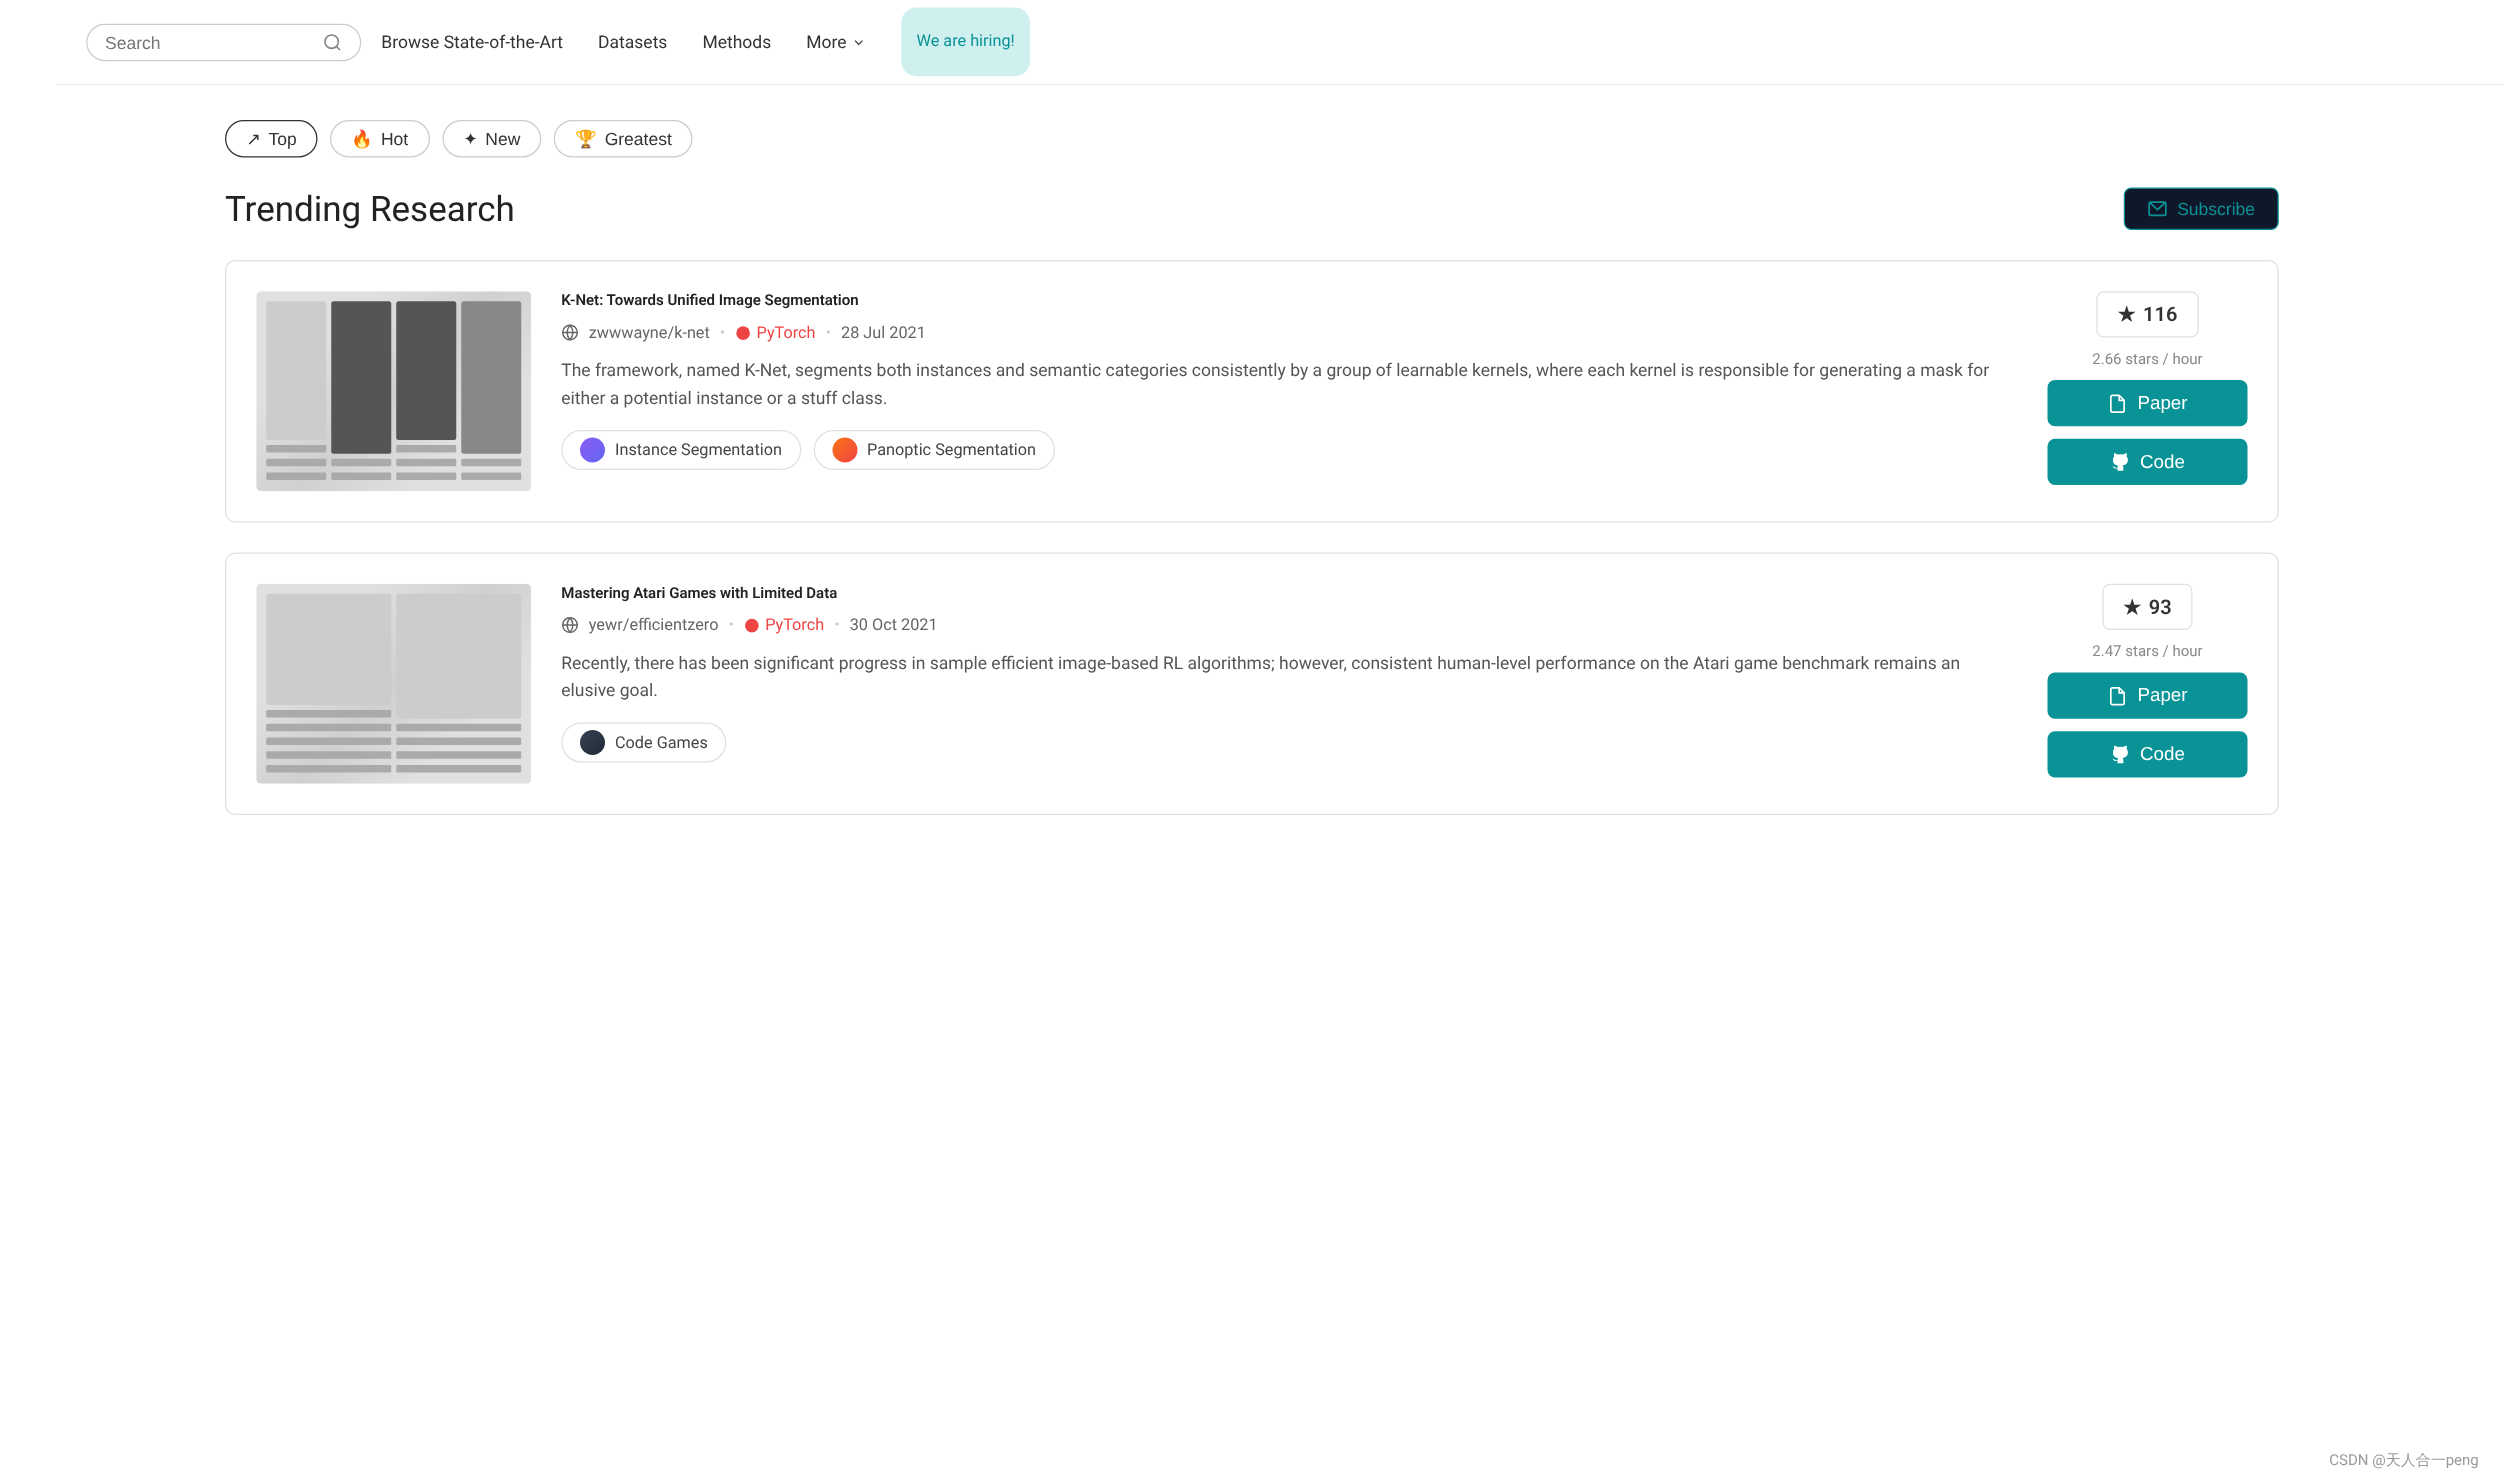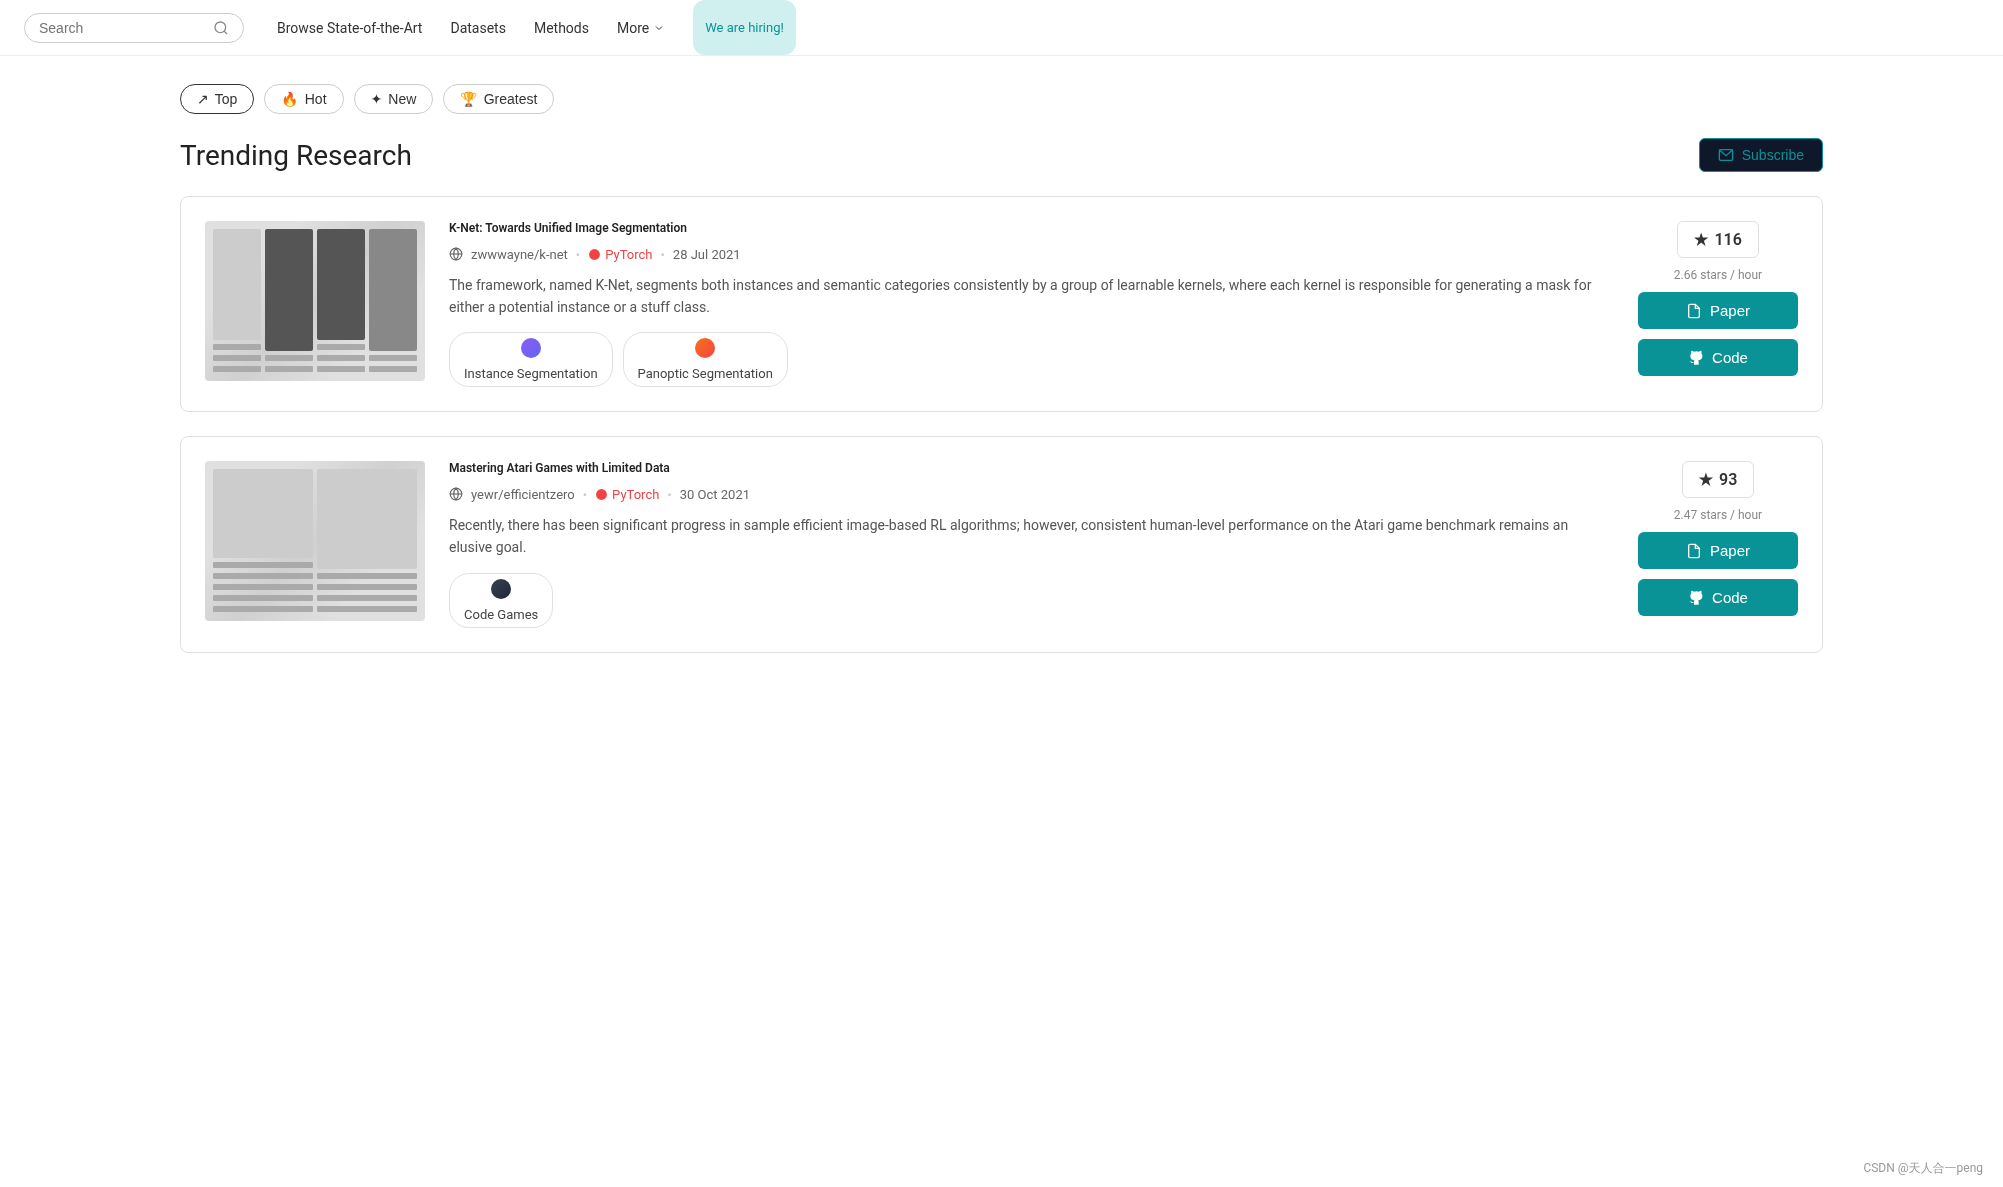--- a/index.html
+++ b/index.html
@@ -3,23 +3,24 @@
   <meta charset="utf-8">
   <style>
     * { box-sizing: border-box; margin: 0; padding: 0; }
     body { font-family: -apple-system, BlinkMacSystemFont, 'Segoe UI', Roboto, sans-serif; background: #fff; color: #333; }
 
     
     .header {
       display: flex;
       align-items: center;
       padding: 0 24px;
-      height: 56px;
+      height: 68px;
       border-bottom: 1px solid #eee;
-      gap: 33px;
+      gap: 16px;
+      margin-left: 45px;
     }
     .search-wrapper {
       display: flex;
       align-items: center;
       border: 1px solid #ccc;
       border-radius: 20px;
       padding: 6px 14px;
       gap: 8px;
       width: 220px;
     }
@@ -223,21 +224,20 @@
     .tag-badge {
       display: flex;
       align-items: center;
       gap: 8px;
       border: 1px solid #e0e0e0;
       border-radius: 20px;
       padding: 5px 14px;
       font-size: 13px;
       color: #444;
       cursor: pointer;
-      flex-direction: column;
     }
     .tag-avatar {
       width: 20px;
       height: 20px;
       border-radius: 50%;
       background: linear-gradient(135deg, #a855f7, #3b82f6);
       flex-shrink: 0;
     }
     .tag-avatar.orange { background: linear-gradient(135deg, #f97316, #ef4444); }
     .tag-avatar.purple { background: linear-gradient(135deg, #8b5cf6, #6366f1); }

